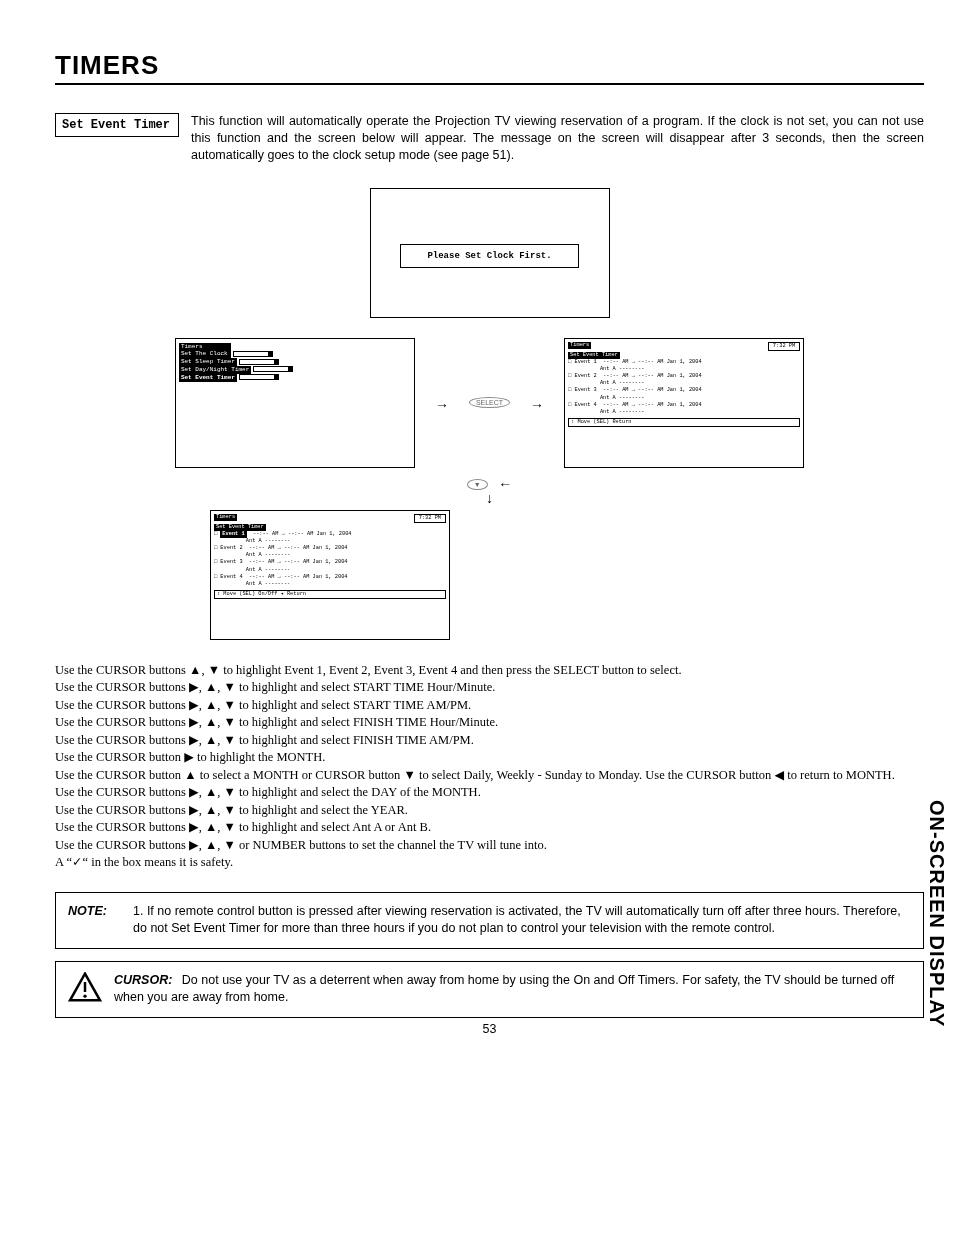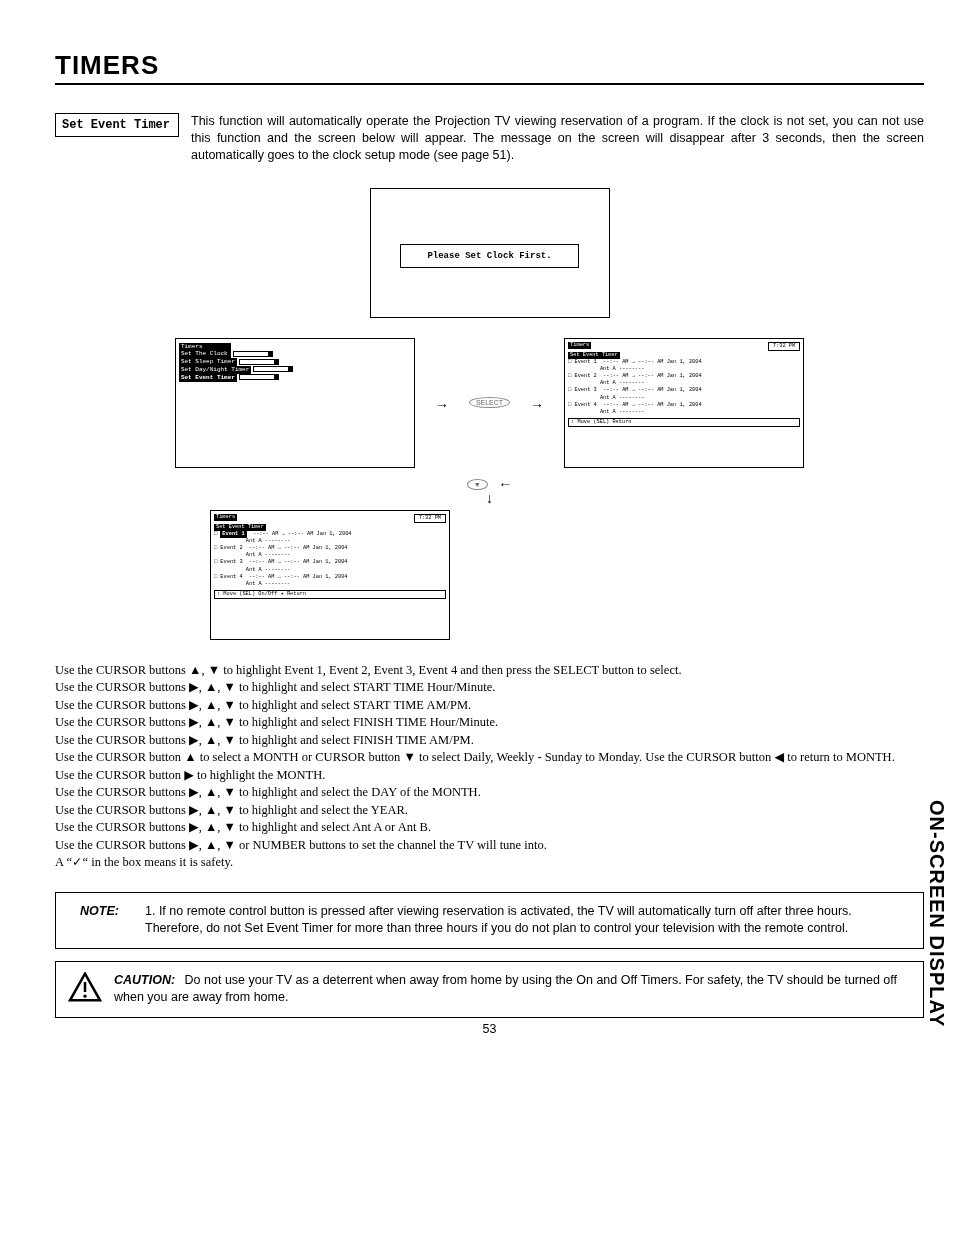--- a/index.html
+++ b/index.html
@@ -77,21 +77,21 @@
   .event-header { display:flex; justify-content: space-between; margin-bottom: 1px;}
   .hl { background:#000; color:#fff; padding: 0 2px; display:inline-block;}
   .time-pill { border:1px solid #000; padding: 0 4px; font-size:5.3px;}
   .evt-line { white-space: nowrap; overflow:hidden;}
   .return-line { border:1px solid #000; margin-top:2px; padding:0 2px; font-size:5.3px;}
   .down-connector { text-align: center; margin: 6px 0 4px; position: relative; }
   .down-connector .harrow, .down-connector .varrow { font-size: 14px; }
   .cursor-lines p { font-size: 12.5px; line-height: 1.4; font-family: Liberation Serif, serif; }
   .note-box {
     border: 1px solid #000; margin-top: 20px;
-    padding: 10px 24px; font-size: 12.5px; line-height:1.4;
+    padding: 10px 12px; font-size: 12.5px; line-height:1.4;
   }
   .note-row { display: flex; gap: 10px; }
   .note-label { font-weight: bold; font-style: italic; min-width: 55px;}
   .note-body { flex:1; }
   .caution-row {
     display:flex; align-items:flex-start; gap: 12px;
     border: 1px solid #000; margin-top: 12px; padding: 10px 12px;
     font-size:12.5px; line-height:1.4;
   }
   .warn-icon { width: 34px; flex-shrink:0;}
@@ -172,22 +172,22 @@
     <div class="return-line">↕ Move  (SEL) On/Off  ◂ Return</div>
   </div>
 </div>
 
 <div class="cursor-lines" style="margin-top:22px;">
   <p>Use the CURSOR buttons ▲, ▼ to highlight Event 1, Event 2, Event 3, Event 4 and then press the SELECT button to select.</p>
   <p>Use the CURSOR buttons ▶, ▲, ▼ to highlight and select START TIME Hour/Minute.</p>
   <p>Use the CURSOR buttons ▶, ▲, ▼ to highlight and select START TIME AM/PM.</p>
   <p>Use the CURSOR buttons ▶, ▲, ▼ to highlight and select FINISH TIME Hour/Minute.</p>
   <p>Use the CURSOR buttons ▶, ▲, ▼ to highlight and select FINISH TIME AM/PM.</p>
+  <p>Use the CURSOR button ▶ to highlight the MONTH.</p>
   <p>Use the CURSOR button ▲ to select a MONTH or CURSOR button ▼ to select Daily, Weekly - Sunday to Monday.  Use the CURSOR button ◀ to return to MONTH.</p>
-  <p>Use the CURSOR button ▶ to highlight the MONTH.</p>
   <p>Use the CURSOR buttons ▶, ▲, ▼ to highlight and select the DAY of the MONTH.</p>
   <p>Use the CURSOR buttons ▶, ▲, ▼ to highlight and select the YEAR.</p>
   <p>Use the CURSOR buttons ▶, ▲, ▼ to highlight and select Ant A or Ant B.</p>
   <p>Use the CURSOR buttons ▶, ▲, ▼ or NUMBER buttons to set the channel the TV will tune into.</p>
   <p>A “✓“ in the box means it is safety.</p>
 </div>
 
 <div class="note-box">
   <div class="note-row">
     <div class="note-label">NOTE:</div>
@@ -199,20 +199,20 @@
 
 <div class="caution-row">
   <div class="warn-icon">
     <svg viewBox="0 0 40 36" width="34" height="30">
       <polygon points="20,2 38,34 2,34" fill="none" stroke="#000" stroke-width="3"></polygon>
       <line x1="20" y1="12" x2="20" y2="24" stroke="#000" stroke-width="3"></line>
       <circle cx="20" cy="29" r="2" fill="#000"></circle>
     </svg>
   </div>
   <div>
-    <span class="caution-label">CAUTION:</span>
+    <span class="caution-label">CURSOR:</span>
     <span>Do not use your TV as a deterrent when away from home by using the On and Off Timers.  For safety, the TV should be turned off when you are away from home.</span>
   </div>
 </div>
 
 <div class="side-text">ON-SCREEN DISPLAY</div>
 
 <div class="page-num">53</div>
 
 </body></html>

